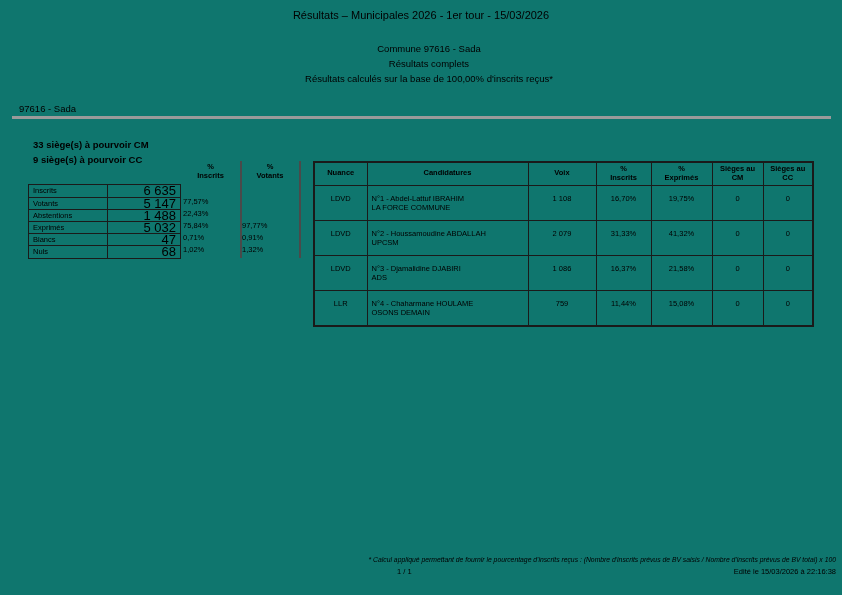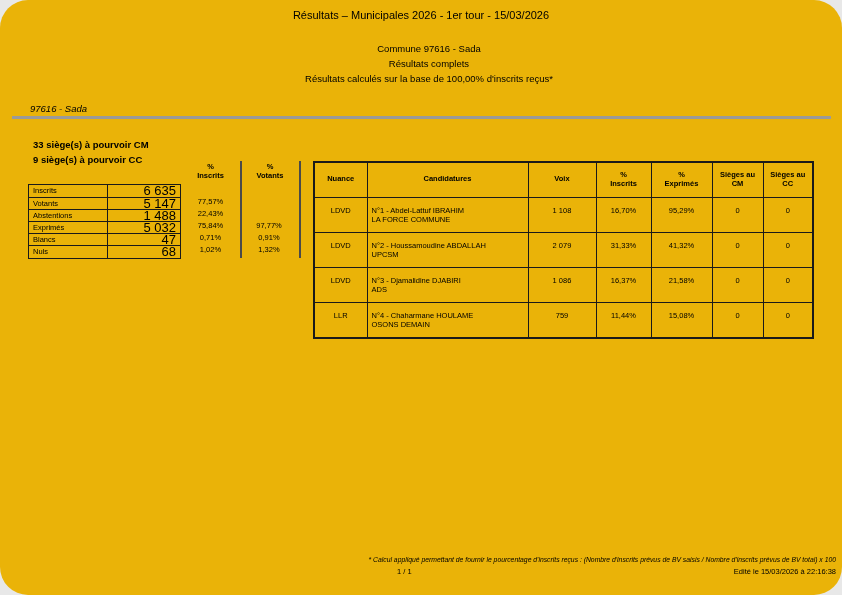--- a/index.html
+++ b/index.html
@@ -1,35 +1,34 @@
 <!DOCTYPE html>
 <html><head>
 <meta charset="utf-8">
 <style>
   html,body { margin:0; padding:0; background:#e8e8e8; }
   .page {
     position:relative;
     width:842px; height:595px;
     margin:0 auto;
-    background:#eab308;
+    background:#0f766e;
     font-family:"Liberation Sans", sans-serif;
     color:#000;
     overflow:hidden;
-    border-radius:28px;
   }
 
   
   .title   { position:absolute; top:9px;  left:0; width:100%; text-align:center; font-size:11px; }
   .subline { position:absolute; left:8px; width:100%; text-align:center; font-size:9.5px; }
   .sub1 { top:43px; }
   .sub2 { top:58px; }
   .sub3 { top:73px; }
 
   
-  .commune-label { position:absolute; left:30px; top:103px; font-size:9.5px;font-style:italic; }
+  .commune-label { position:absolute; left:19px; top:103px; font-size:9.5px; }
   .section-rule  { position:absolute; left:12px; top:116px; width:819px; height:2.5px; background:#9a9a9a; }
   .seats { position:absolute; left:33px; font-size:9.5px; font-weight:bold;margin-top:8px; }
   .seats-cm { top:131px; }
   .seats-cc { top:146px; }
 
   
   .stats-block { position:absolute; left:28px; top:161px; width:295px; height:97px; }
   .pct-head { position:absolute; top:2px; text-align:center; font-weight:bold; font-size:7.5px; line-height:8.5px; }
   .ph1 { left:153px; width:59px; }
   .ph2 { left:214px; width:56px; }
@@ -39,27 +38,27 @@
 
   .stats-table { position:absolute; left:0; top:23px; width:153px; border:1.5px solid #1a1a1a; box-sizing:border-box; }
   .srow { display:flex; height:12.1px; box-sizing:border-box; border-top:1px solid #1a1a1a; }
   .srow:first-child { border-top:none; }
   .srow .lab { width:78px; box-sizing:border-box; padding-left:4px; font-size:7.5px; line-height:11.5px; overflow:hidden; }
   .srow .val { flex:1; box-sizing:border-box; border-left:1px solid #1a1a1a; text-align:right; padding-right:4px; font-size:13px; line-height:11.5px;padding-left:29px; }
 
   .pct-col { position:absolute; top:23px; }
   .pc1 { left:155px; width:55px; }
   .pc2 { left:214px; width:54px; }
-  .pct-col .pct { height:12.1px; line-height:11.8px; text-align:center; font-size:7.5px; }
+  .pct-col .pct { height:12.1px; line-height:11.8px; text-align:left; font-size:7.5px; }
 
   
   table.cand { position:absolute; left:313px; top:161px; width:499px; border-collapse:collapse; table-layout:fixed; font-size:7.5px; }
   table.cand th, table.cand td { border:1px solid #1a1a1a; box-sizing:border-box; overflow:hidden; }
   table.cand { border:2px solid #1a1a1a; }
-  table.cand th { font-weight:bold; text-align:center; padding:8px 2px; line-height:8.8px; height:21px; vertical-align:middle; }
+  table.cand th { font-weight:bold; text-align:center; padding:2px 2px; line-height:8.8px; height:21px; vertical-align:middle; }
   table.cand td { vertical-align:top; padding:8px 4px; line-height:9px; height:21px; }
   td.c-nuance { text-align:center; }
   td.c-voix, td.c-pct { text-align:center; }
   td.c-sieges { text-align:center; }
   .cand-line2 { display:block; }
 
   
   .footnote { position:absolute; right:6px; top:556px; font-style:italic; font-size:6.8px; white-space:nowrap; }
   .pageno   { position:absolute; left:397px; top:567px; font-size:7.5px; }
   .edited   { position:absolute; right:6px; top:567px; font-size:7.5px; }
@@ -171,21 +170,21 @@
     </thead>
     <tbody>
       <tr>
         <td class="c-nuance">LDVD</td>
         <td>
           <span>N°1 - Abdel-Lattuf IBRAHIM</span>
           <span class="cand-line2">LA FORCE COMMUNE</span>
         </td>
         <td class="c-voix">1 108</td>
         <td class="c-pct">16,70%</td>
-        <td class="c-pct">95,29%</td>
+        <td class="c-pct">19,75%</td>
         <td class="c-sieges">0</td>
         <td class="c-sieges">0</td>
       </tr>
       <tr>
         <td class="c-nuance">LDVD</td>
         <td>
           <span>N°2 - Houssamoudine ABDALLAH</span>
           <span class="cand-line2">UPCSM</span>
         </td>
         <td class="c-voix">2 079</td>

